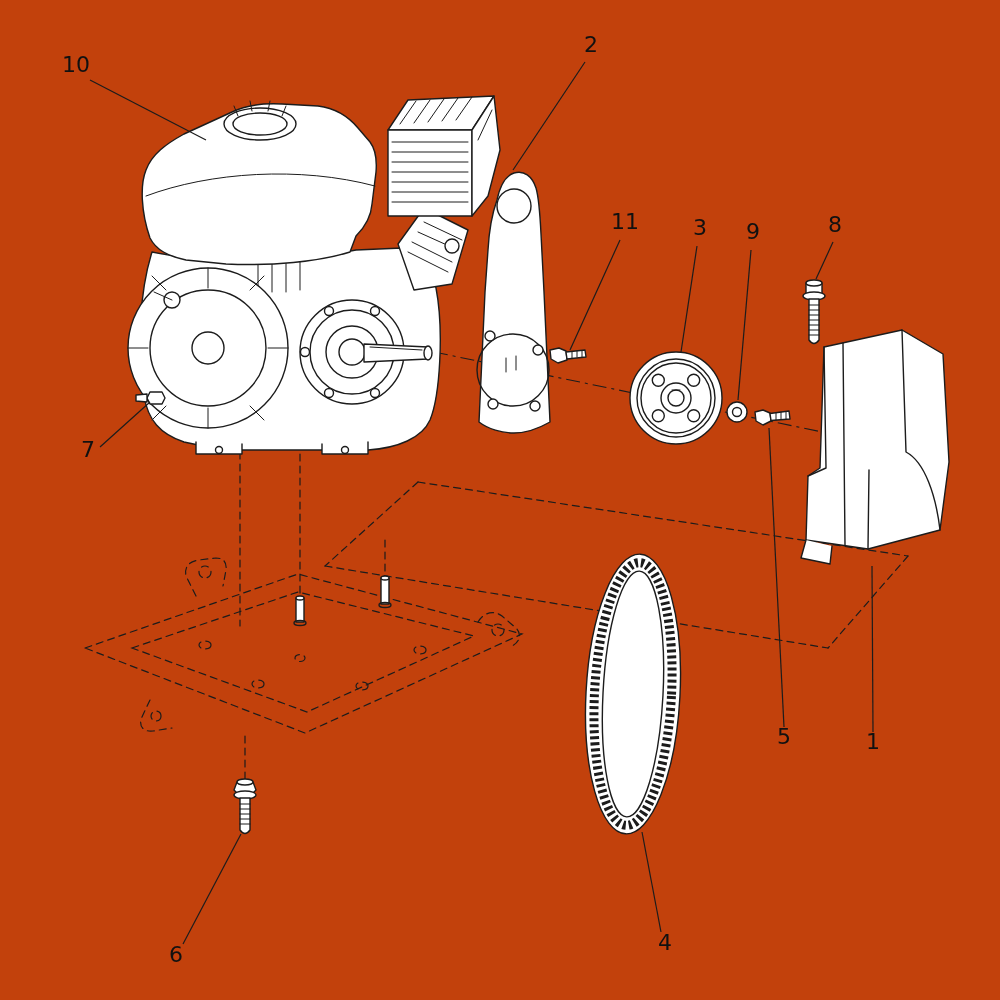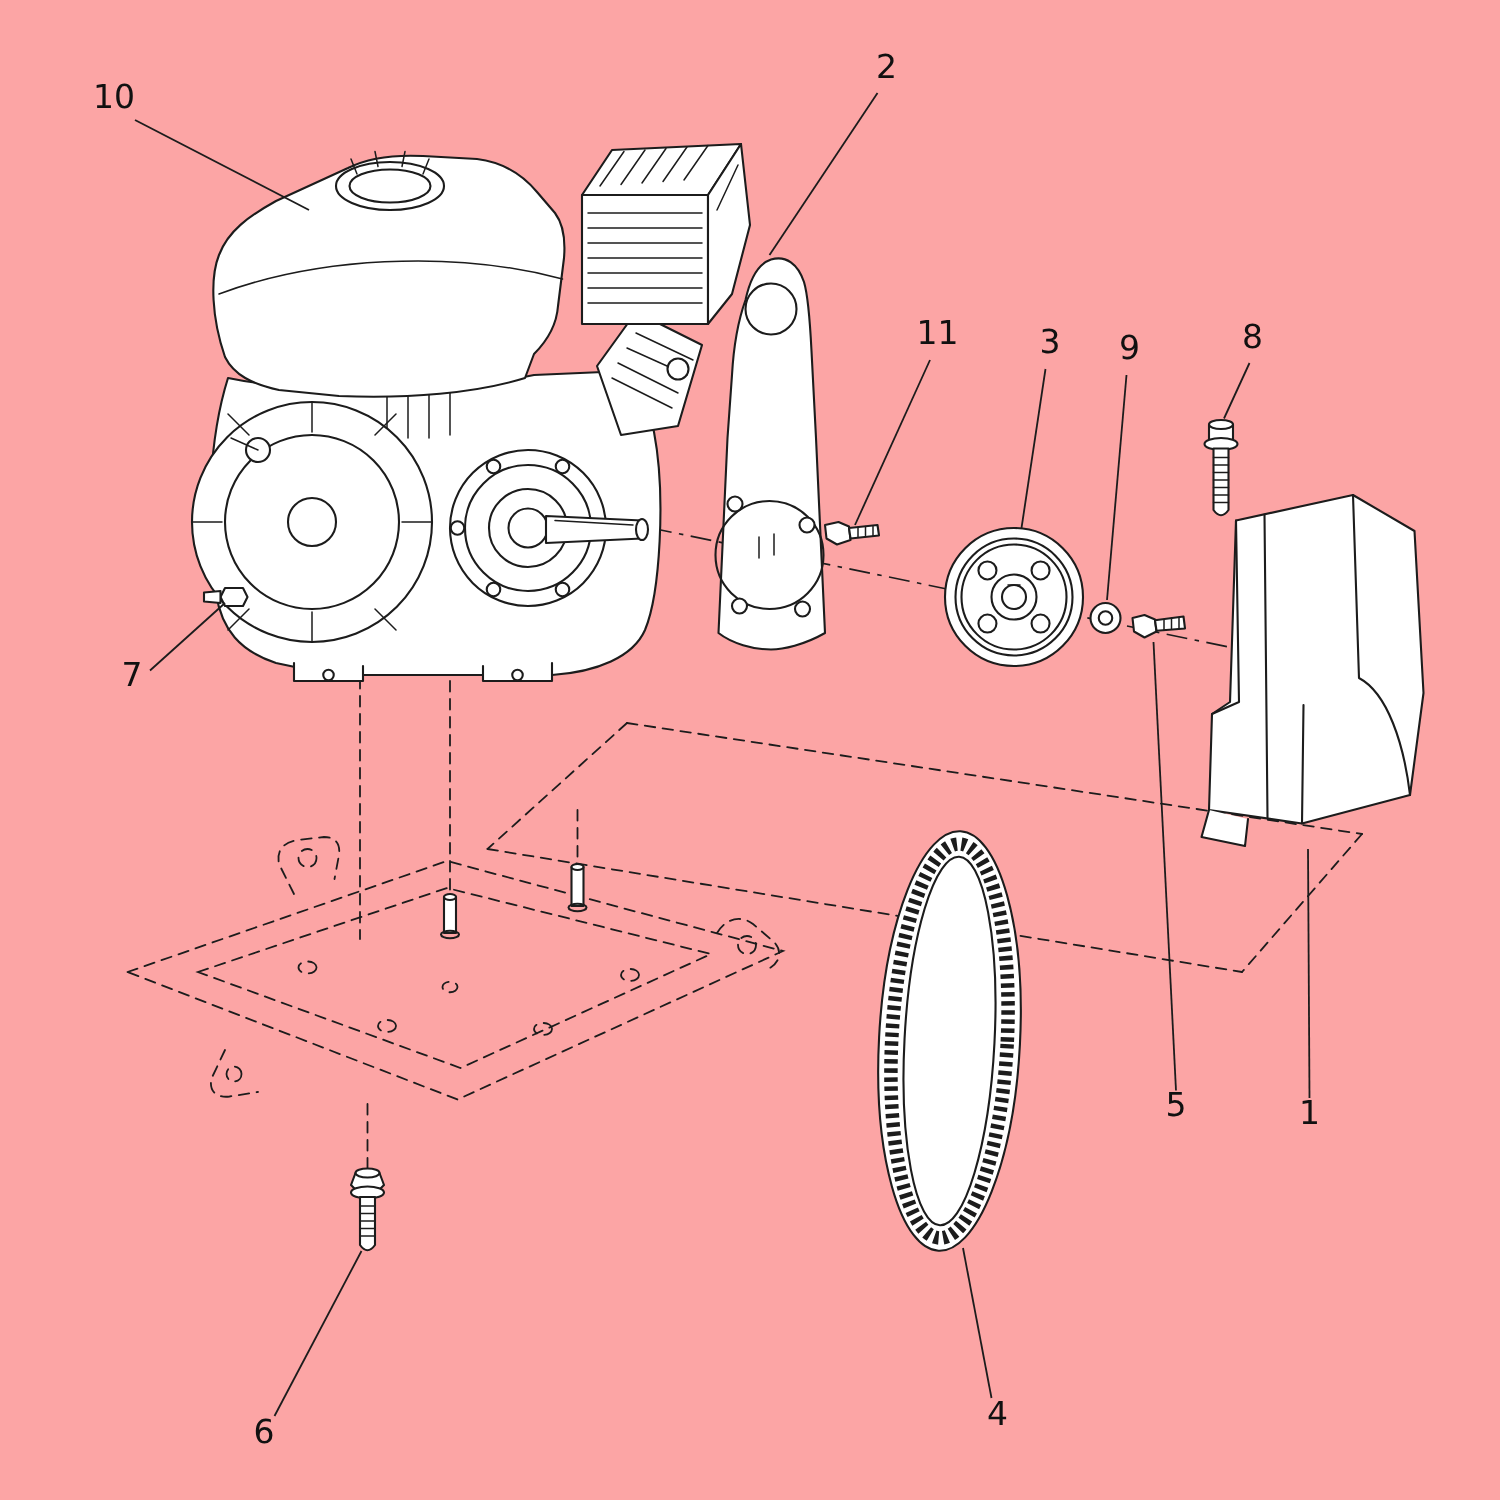--- a/index.html
+++ b/index.html
@@ -1,16 +1,16 @@
 <!DOCTYPE html>
 <html><head>
 <meta charset="utf-8">
 <style>
   html,body{margin:0;padding:0;background:#ffffff;}
-  .stage{position:relative;width:1000px;height:1000px;background:#fca5a5;overflow:hidden;
+  .stage{position:relative;width:1000px;height:1000px;background:#c2410c;overflow:hidden;
          font-family:"DejaVu Sans",sans-serif;}
   svg{display:block;}
   .ln{fill:none;stroke:#1c1c1c;stroke-width:1.4;stroke-linecap:round;stroke-linejoin:round;}
   .thin{stroke-width:1;}
   .fw{fill:#ffffff;}
   .dash{fill:none;stroke:#1c1c1c;stroke-width:1.2;stroke-dasharray:7 5;stroke-linecap:round;}
   .dd{fill:none;stroke:#1c1c1c;stroke-width:1.1;stroke-dasharray:14 5 3 5;}
   .teeth{fill:none;stroke:#1c1c1c;stroke-width:9;stroke-dasharray:3 3;}
   .leader{stroke:#1c1c1c;stroke-width:1.2;}
   text.callout{font-family:"DejaVu Sans",sans-serif;font-size:22px;fill:#111111;text-anchor:middle;}

